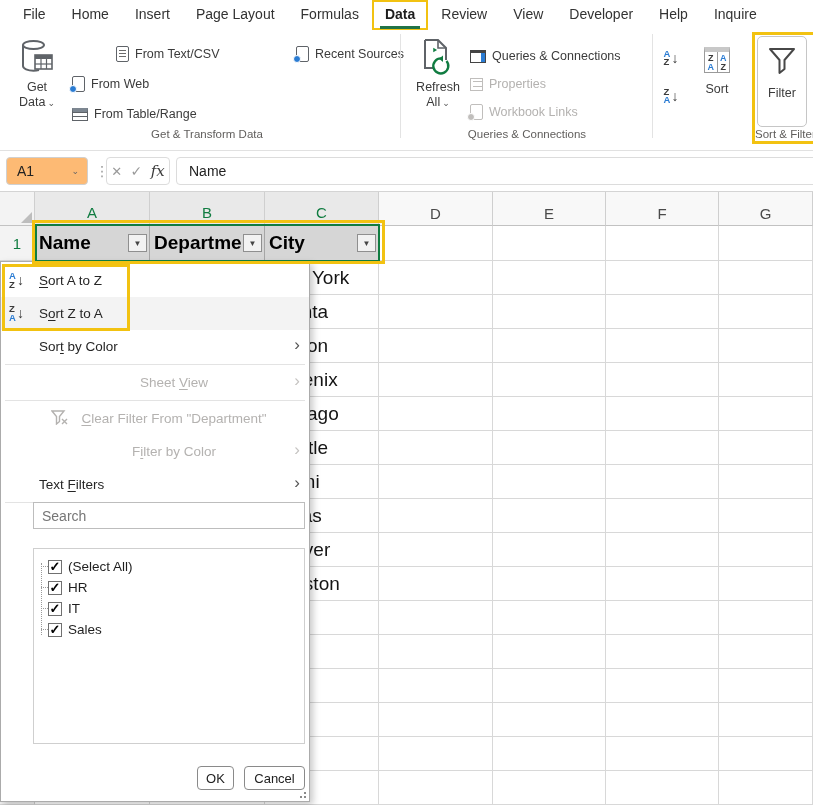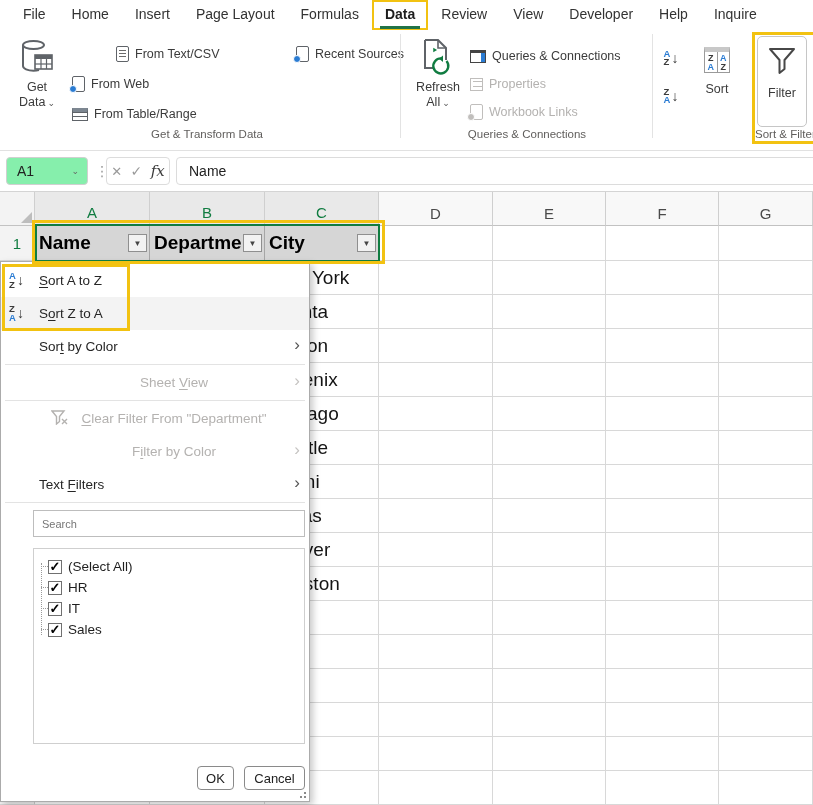--- a/index.html
+++ b/index.html
@@ -53,21 +53,21 @@
   .sarrow{font-size:14px;color:#3b3b3b;line-height:17px;margin-left:1px;}
   .smallbtn{position:absolute;width:30px;height:28px;display:flex;align-items:center;justify-content:center;}
   .sorticon{width:26px;height:26px;border:1px solid #9a9a9a;border-top:5px solid #c8c8c8;background:#fff;display:flex;}
   .sorticon .col{flex:1;display:flex;flex-direction:column;align-items:center;font-size:9px;font-weight:bold;line-height:9px;padding-top:2px;}
   .sorticon .col + .col{border-left:1px solid #9a9a9a;}
   .filterbtn{position:absolute;left:757px;top:6px;width:50px;height:91px;border:1px solid #c6c6c6;border-radius:5px;display:flex;flex-direction:column;align-items:center;padding-top:8px;font-size:12.5px;color:#3b3b3b;background:#fff;}
   .ann-filter{position:absolute;left:752px;top:2px;width:65px;height:112px;border:3px solid var(--yellow);z-index:3;pointer-events:none;}
 
   
   .formulabar{position:absolute;top:152px;left:0;right:0;height:40px;background:#fff;border-bottom:1px solid #d4d4d4;}
-  .namebox{position:absolute;left:6px;top:5px;width:82px;height:28px;border:1px solid #d0d0d0;border-radius:4px;font-size:14px;color:#222;display:flex;align-items:center;padding-left:10px;background:#86efac;}
+  .namebox{position:absolute;left:6px;top:5px;width:82px;height:28px;border:1px solid #d0d0d0;border-radius:4px;font-size:14px;color:#222;display:flex;align-items:center;padding-left:10px;background:#fdba74;}
   .namebox .chev{position:absolute;right:8px;font-size:9px;color:#666;}
   .fdots{position:absolute;left:95px;top:11px;color:#999;font-size:14px;letter-spacing:-1px;}
   .fbtns{position:absolute;left:106px;top:5px;width:64px;height:28px;border:1px solid #dcdcdc;border-radius:4px;display:flex;align-items:center;justify-content:space-around;background:#fff;}
   .fx-x{color:#9a9a9a;font-size:13px;}
   .fx-ck{color:#9a9a9a;font-size:14px;}
   .fx-fx{font-family:"DejaVu Serif",serif;font-style:italic;font-size:15px;color:#3b3b3b;}
   .ffield{position:absolute;left:176px;top:5px;right:-2px;height:28px;border:1px solid #dcdcdc;border-radius:4px 0 0 4px;font-size:14px;color:#222;display:flex;align-items:center;padding-left:12px;background:#fff;}
 
   
   .sheet{position:absolute;top:192px;left:0;width:813px;height:613px;background:#fff;}
@@ -90,21 +90,21 @@
   .fm-list{position:absolute;top:2px;left:0;right:0;}
   .fm-item{height:33px;display:flex;align-items:center;font-size:13.5px;color:var(--ink);position:relative;padding-left:8px;}
   .fm-item.hovered{background:#f3f3f3;}
   .fm-item.disabled{color:var(--dis);justify-content:center;}
   .fm-gutter{width:30px;flex:0 0 30px;display:flex;align-items:center;}
   .fm-arrow{position:absolute;right:9px;color:#555;font-size:17px;top:5px;}
   .fm-item.disabled .fm-arrow{color:#c6c4c2;}
   .fm-sep{height:1px;background:#e3e3e3;margin:1px 4px;}
   .fm-label u{text-underline-offset:2px;}
   .ann-sort{position:absolute;left:1px;top:2px;width:128px;height:67px;border:3px solid var(--yellow);pointer-events:none;z-index:5;}
-  .fsearch{position:absolute;left:32px;top:248px;width:272px;height:27px;border:1px solid #bdbdbd;font-size:11px;color:#222;padding-left:8px;font-family:inherit;background:#fff;}
+  .fsearch{position:absolute;left:32px;top:240px;width:272px;height:27px;border:1px solid #bdbdbd;font-size:14px;color:#222;padding-left:8px;font-family:inherit;background:#fff;}
   .fsearch::placeholder{color:#767676;}
   .flist{position:absolute;left:32px;top:286px;width:272px;height:196px;border:1px solid #cfcfcf;padding-top:7px;background:#fff;}
   .tree-line{position:absolute;left:7px;top:14px;height:72px;border-left:1px dotted #9a9a9a;}
   .cbx-row{height:21px;display:flex;align-items:center;padding-left:14px;font-size:13.5px;color:#1f1f1f;position:relative;}
   .cbx-row::before{content:"";position:absolute;left:7px;top:10px;width:7px;border-top:1px dotted #9a9a9a;}
   .cbx{width:14px;height:14px;border:1px solid #707070;background:#fff;margin-right:6px;font-size:13px;line-height:12px;text-align:center;color:#000;font-weight:bold;flex:0 0 14px;}
   .fbtn{position:absolute;top:504px;height:24px;border:1px solid #8a8a8a;border-radius:4px;background:#fff;font-size:13px;color:#222;display:flex;align-items:center;justify-content:center;font-family:inherit;}
   .fbtn.ok{left:196px;width:37px;}
   .fbtn.cancel{left:243px;width:61px;}
   .grip{position:absolute;right:3px;bottom:3px;width:8px;height:8px;}

